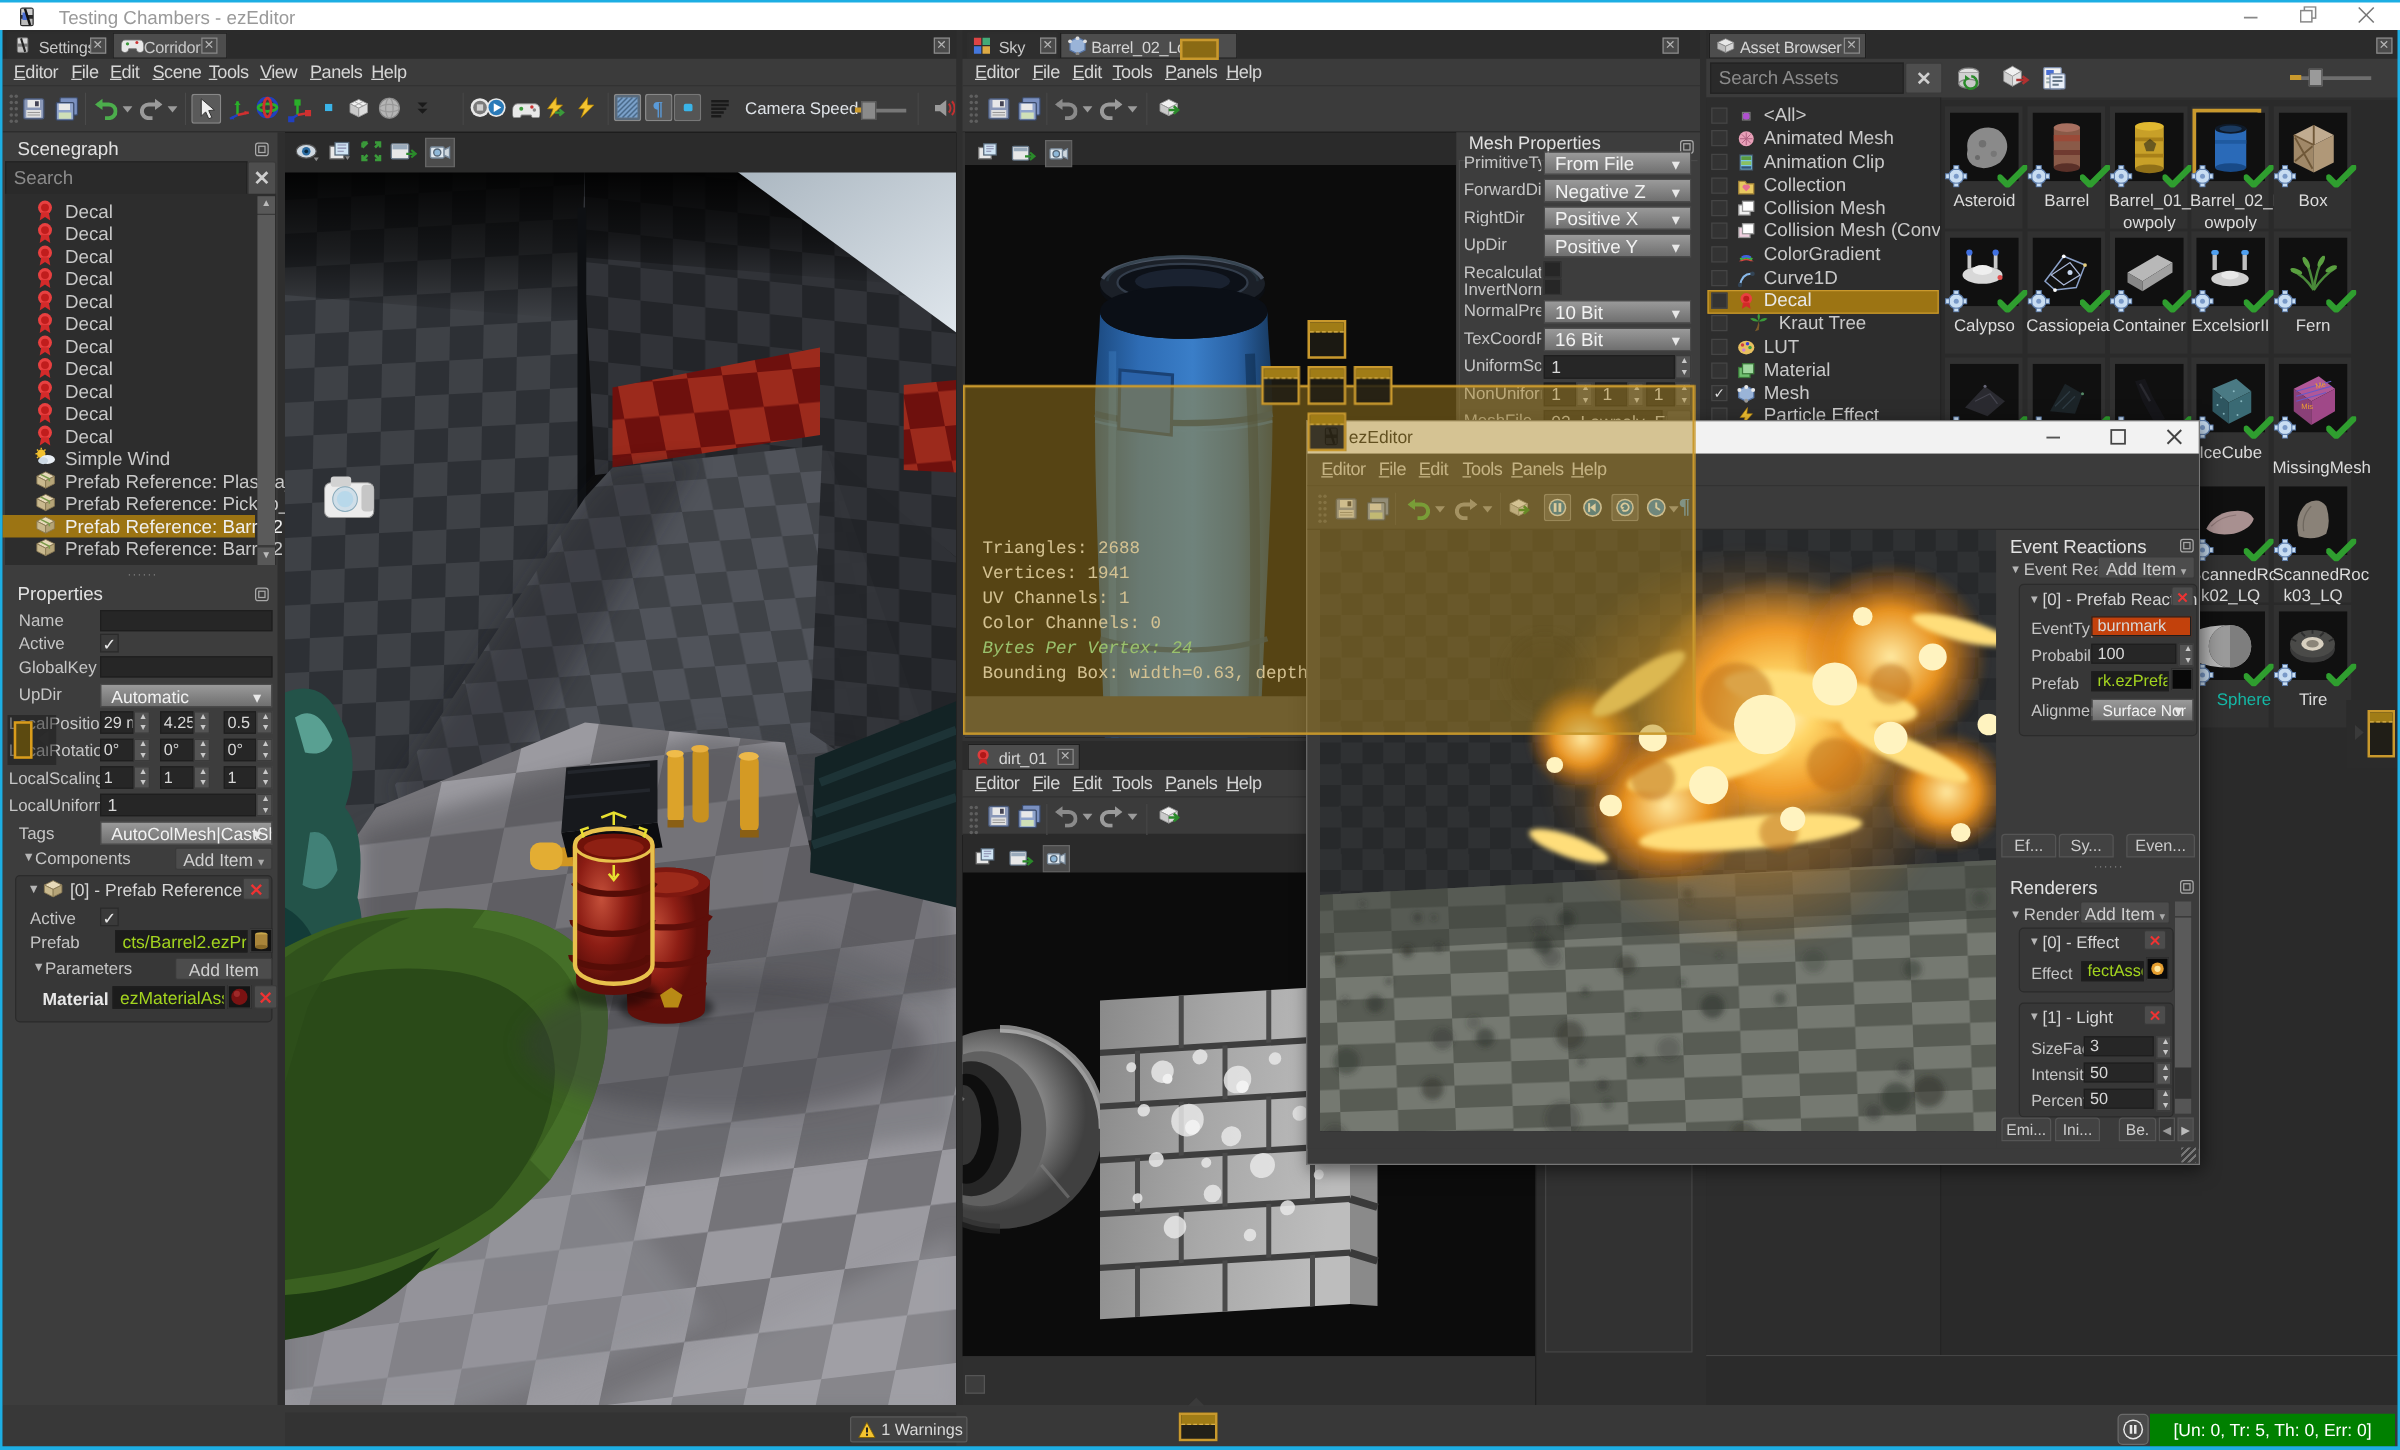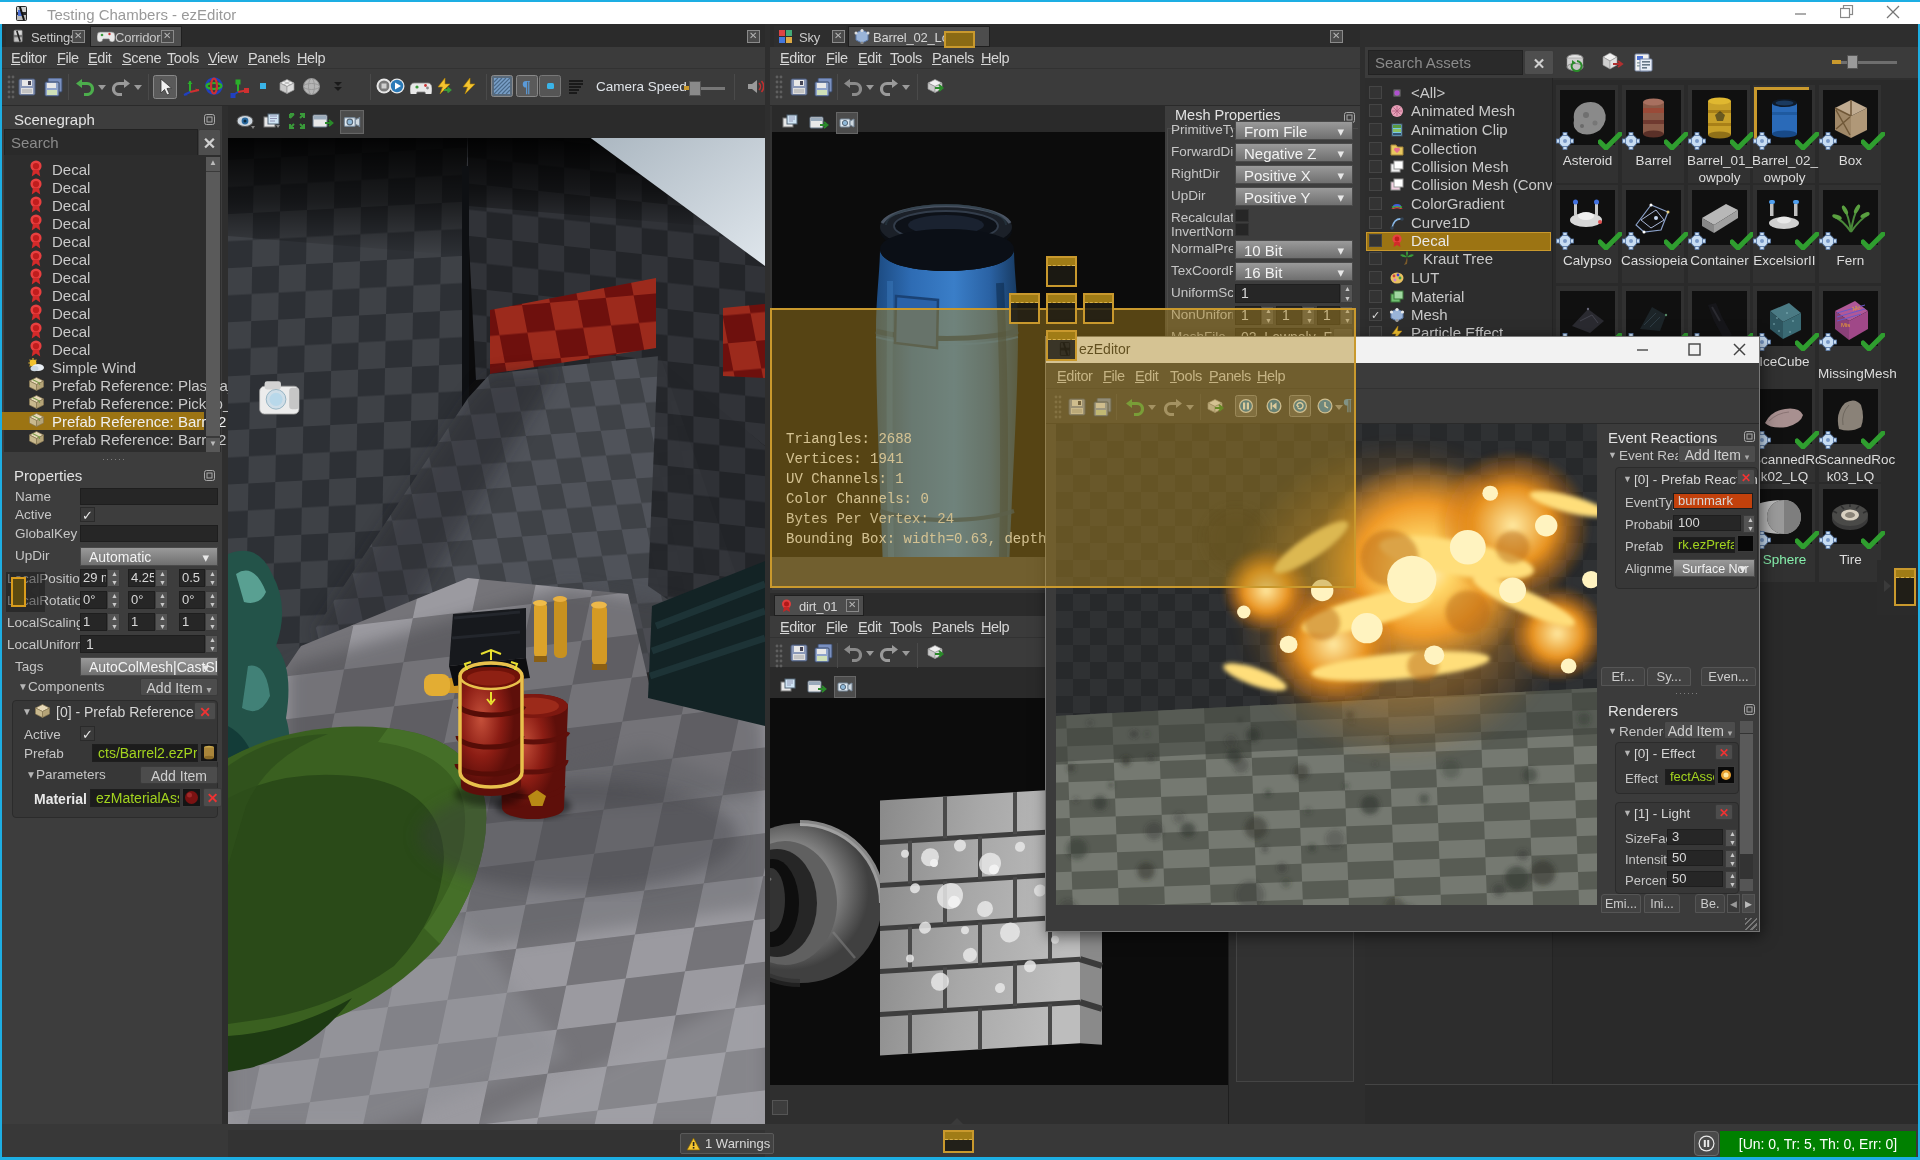--- a/index.html
+++ b/index.html
@@ -738,21 +738,21 @@
 <path d="M4 136 C40 146 110 146 146 136" fill="none" stroke="#3a7ec8" stroke-width="2" opacity="0.5"></path>
 <path d="M24 95 l42 4 l-1 48 l-42 -5 z" fill="#2a62a8" stroke="#1a4275" stroke-width="2.5"></path>
 <path d="M18 80 C18 160 16 260 20 392" stroke="#4a8ed4" stroke-width="6" opacity="0.3" fill="none"></path>
 <path d="M128 82 C132 170 134 270 130 392" stroke="#0d2a4a" stroke-width="8" opacity="0.55" fill="none"></path>
 <path d="M8 310 C45 322 105 322 142 310" fill="none" stroke="#163e6e" stroke-width="4" opacity="0.8"></path>
 </svg>
       <div class="abs" style="left:14px;top:325px;font-family:'Liberation Mono',monospace;font-size:14px;color:#f0f0f0;white-space:nowrap;">Triangles: 2688</div>
       <div class="abs" style="left:14px;top:345px;font-family:'Liberation Mono',monospace;font-size:14px;color:#f0f0f0;white-space:nowrap;">Vertices: 1941</div>
       <div class="abs" style="left:14px;top:365px;font-family:'Liberation Mono',monospace;font-size:14px;color:#f0f0f0;white-space:nowrap;">UV Channels: 1</div>
       <div class="abs" style="left:14px;top:385px;font-family:'Liberation Mono',monospace;font-size:14px;color:#f0f0f0;white-space:nowrap;">Color Channels: 0</div>
-      <div class="abs" style="left:14px;top:405px;font-family:'Liberation Mono',monospace;font-size:14px;color:#e5e5e5;white-space:nowrap;">Bytes Per Vertex: 24</div>
+      <div class="abs" style="left:14px;top:405px;font-family:'Liberation Mono',monospace;font-size:14px;color:#86efac;white-space:nowrap;font-style:italic;">Bytes Per Vertex: 24</div>
       <div class="abs" style="left:14px;top:425px;font-family:'Liberation Mono',monospace;font-size:14px;color:#f0f0f0;white-space:nowrap;">Bounding Box: width=0.63, depth=0</div>
     </div>
   <div class="abs" id="meshprops" style="left:1165px; top:106px; width:195px; height:484px; background:#3d3d3d;">
       <div class="abs panelhdr" style="left:10px;top:1px;font-size:14.5px;">Mesh Properties</div>
       <svg class="abs" style="left:178px; top:5px;" width="13" height="13">
         <rect x="1.5" y="1.5" width="10" height="10" rx="2" fill="none" stroke="#a9a9a9"></rect>
         <rect x="4" y="4" width="5" height="5" fill="none" stroke="#a9a9a9"></rect>
       </svg>
       <div class="abs" style="left:2px;top:22px;width:191px;height:460px;border:1px solid #4a4a4a;border-right:none;"></div>
       <div class="abs" style="left:6px;top:16px;font-size:13.5px;color:#c6c6c6;white-space:nowrap;overflow:hidden;max-width:62px;">PrimitiveType</div>
@@ -951,20 +951,30 @@
 </g>
 </g>
 </svg>
     </div>
   <div class="abs" style="left:770px; top:1085px; width:458px; height:39px; background:#2f2f2f;"></div>
   <div class="abs" style="left:772px; top:1100px; width:16px; height:15px; background:#3d3d3d; border:1px solid #555;"></div>
   <div class="abs" style="left:1228px; top:668px; width:132px; height:462px; background:#2e2e2e;"></div>
   <div class="abs" style="left:1228px; top:668px; width:1px; height:462px; background:#1f1f1f;"></div>
   <div class="abs" style="left:1236px; top:700px; width:118px; height:382px; background:#323232; border:1px solid #454545;"></div>
 
+  <div class="abs tabbar" style="left:1365px; top:24px; width:555px; height:23px;">
+    <div class="tab active" style="left:2px; width:126px; color:#d5d5d5;">Asset Browser</div>
+    <svg class="abs" style="left:8px;top:6px;" width="15" height="13" viewBox="0 0 15 13">
+        <path d="M1 4 L7.5 1 L14 4 L7.5 7 Z" fill="#e8e8e8" stroke="#888" stroke-width="0.6"></path>
+        <path d="M1 4 L1 9 L7.5 12 L7.5 7 Z" fill="#bdbdbd" stroke="#888" stroke-width="0.6"></path>
+        <path d="M14 4 L14 9 L7.5 12 L7.5 7 Z" fill="#d4d4d4" stroke="#888" stroke-width="0.6"></path>
+      </svg>
+    <span class="closeglyph" style="left:110px;"></span>
+    <span class="closeglyph" style="left:536px;"></span>
+  </div>
   <div class="abs" style="left:1365px; top:47px; width:555px; height:31px; background:#3b3b3b;">
     <div class="searchbox abs" style="left:3px; top:3px; width:155px; height:25px; line-height:16px;">Search Assets</div>
     <div class="xbtn abs" style="left:159px; top:3px; width:30px; height:25px;"><span style="font-size:15px; line-height:25px; font-weight:bold;">✕</span></div>
     <svg class="abs" style="left:198px; top:4px;" width="100" height="24" viewBox="0 0 100 24">
       <ellipse cx="12" cy="7" rx="8" ry="3.5" fill="#e0e0e0" stroke="#888"></ellipse>
         <rect x="4" y="7" width="16" height="9" fill="#d0d0d0" stroke="#888" stroke-width="0.5"></rect>
         <ellipse cx="12" cy="16" rx="8" ry="3.5" fill="#c8c8c8" stroke="#888"></ellipse>
         <path d="M14 10 a5 5 0 1 1 -5 3" fill="none" stroke="#2a8a2a" stroke-width="2"></path>
         <path d="M9 9 l0 5 l4 -2 z" fill="#2a8a2a"></path>
       <path d="M40 6 L47 2 L54 6 L47 10 Z" fill="#f0f0f0" stroke="#999" stroke-width="0.6"></path>
@@ -1487,21 +1497,21 @@
           <rect x="7" y="0.5" width="4" height="3"></rect>
           <rect x="7" y="14.5" width="4" height="3"></rect>
           <rect x="0.5" y="7" width="3" height="4"></rect>
           <rect x="14.5" y="7" width="3" height="4"></rect>
         </g>
         <circle cx="9" cy="9" r="2" fill="#7a9ac8"></circle>
       </svg>
       <svg class="abs" style="left:243px;top:451px;" width="24" height="18" viewBox="0 0 24 18">
         <path d="M2 10 L8 16 L22 2" fill="none" stroke="#2f9e2f" stroke-width="5" stroke-linecap="round"></path>
       </svg>
-      <div class="abs" style="left:200px;top:471px;width:65px;text-align:center;font-size:13.5px;line-height:17px;color:#86efac;">Sphere</div>
+      <div class="abs" style="left:200px;top:471px;width:65px;text-align:right;font-size:13.5px;line-height:17px;color:#14b8a6;">Sphere</div>
       <div class="abs" style="left:267px;top:404px;width:62px;height:98px;background:#313131;"></div>
       <div class="abs" style="left:271px;top:409px;width:55px;height:55px;"><svg width="55" height="55">
           <rect width="55" height="55" fill="#101010"></rect>
           <ellipse cx="27" cy="30" rx="18" ry="11" fill="#3a3a3a"></ellipse>
           <ellipse cx="27" cy="26" rx="18" ry="11" fill="#4a4a48"></ellipse>
           <ellipse cx="27" cy="26" rx="9" ry="5.5" fill="#d8d0c0"></ellipse>
           <ellipse cx="27" cy="26" rx="5" ry="3" fill="#8a8478"></ellipse>
           <g stroke="#2e2e2e" stroke-width="1.5">
             <path d="M10 22 l4 2 M18 17 l3 3 M27 15 l0 3 M36 17 l-3 3 M44 22 l-4 2"></path>
           </g>

